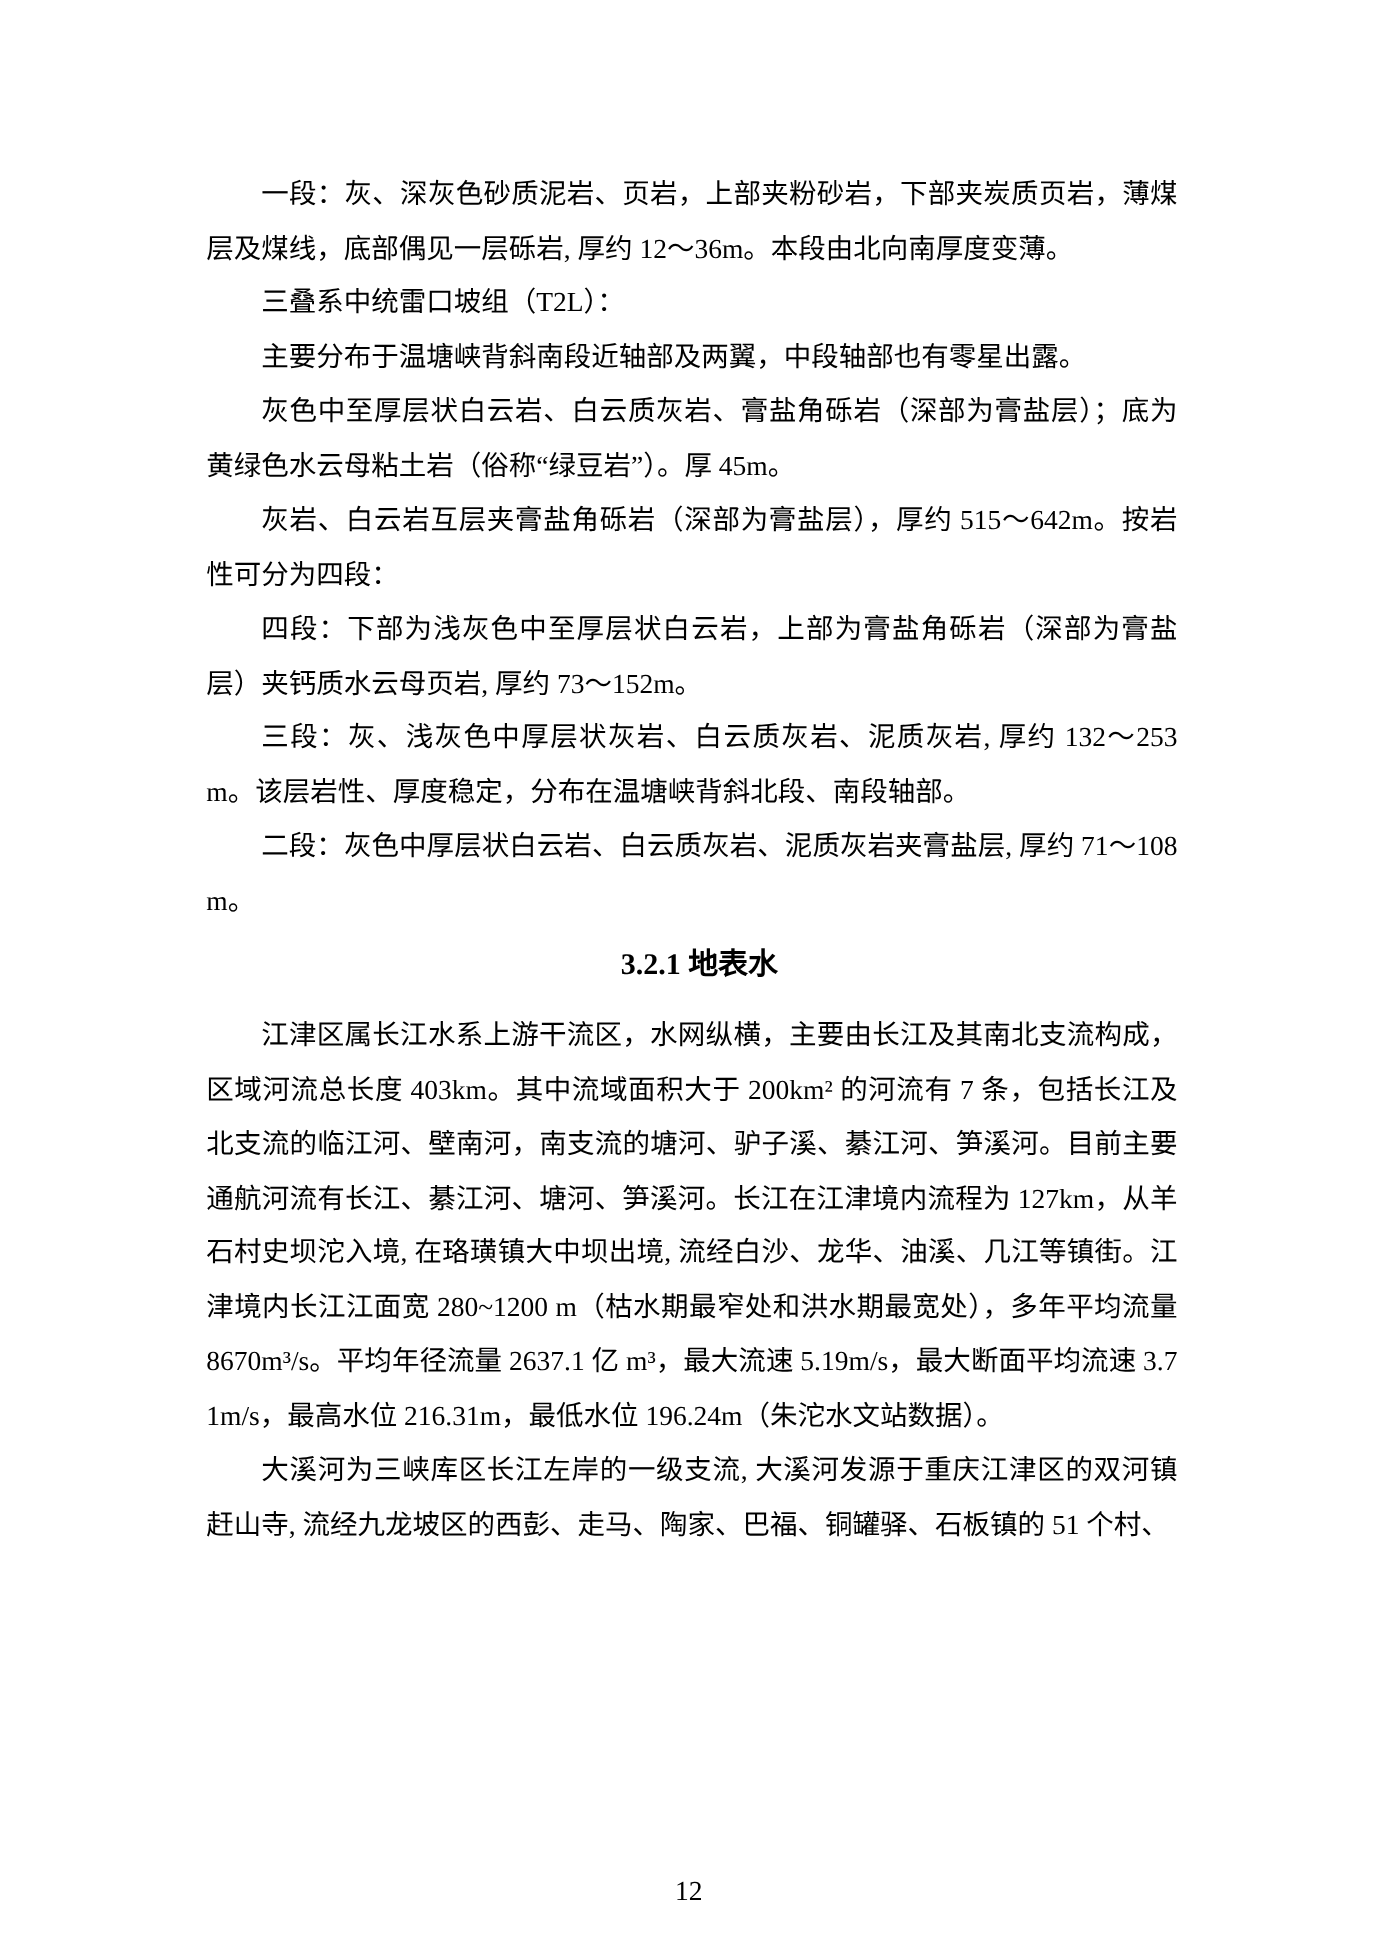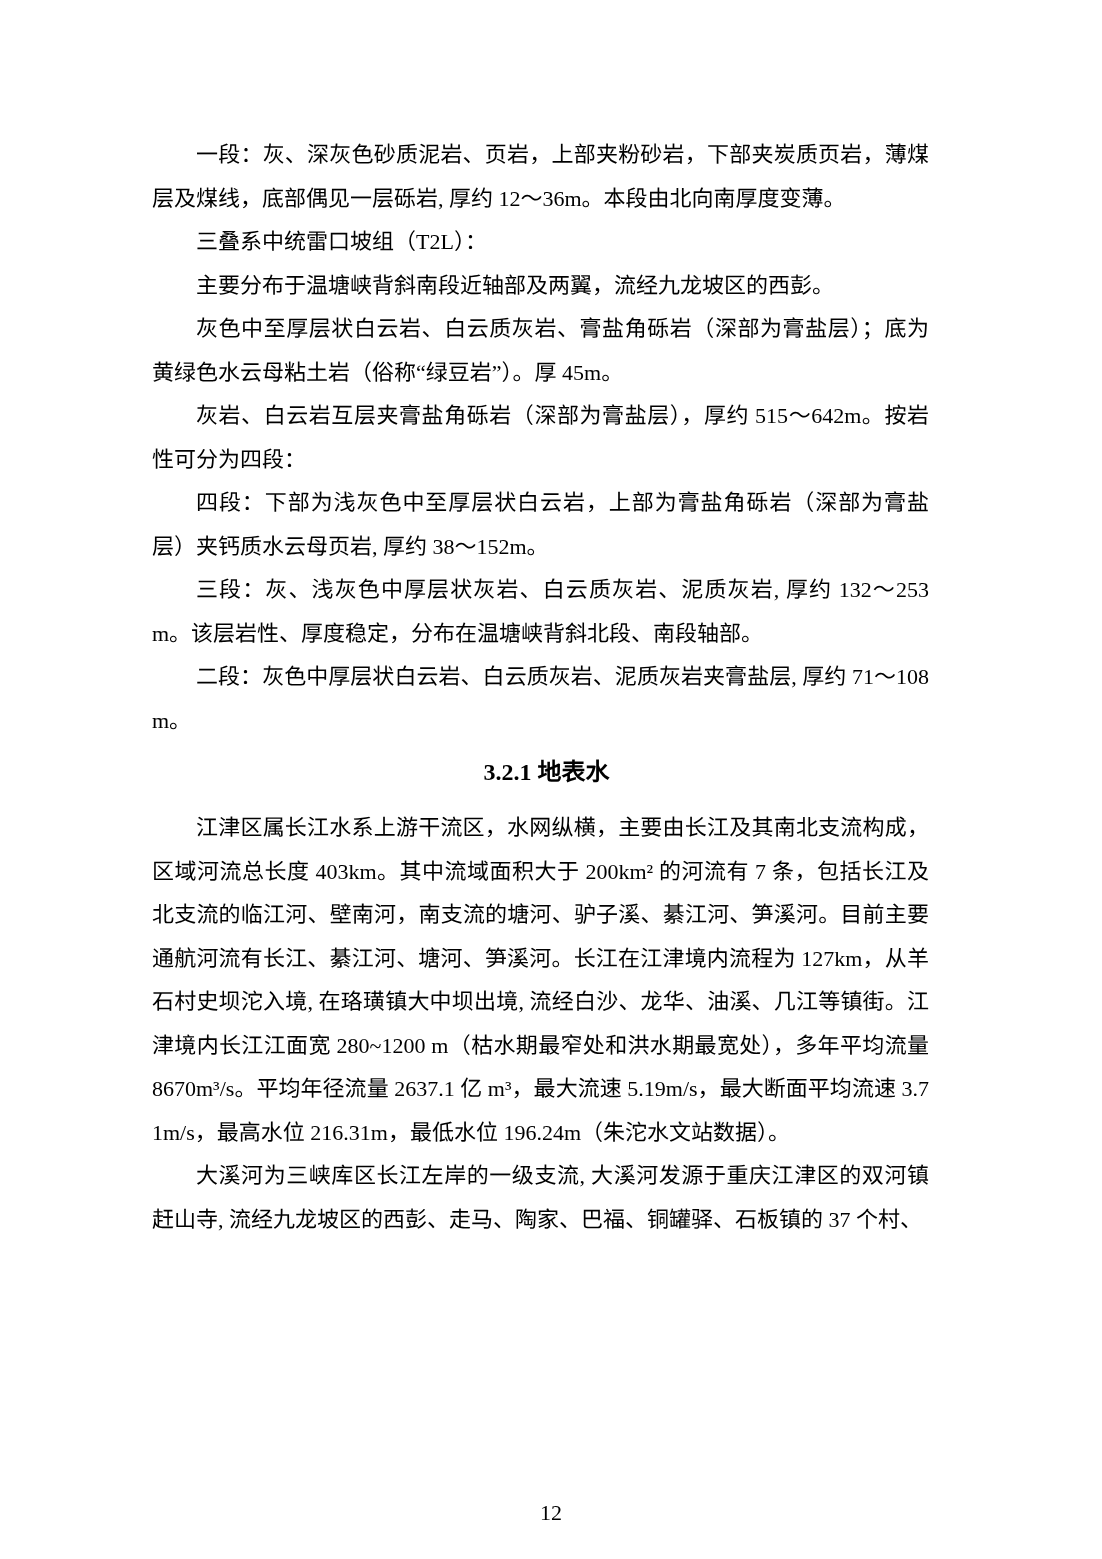--- a/index.html
+++ b/index.html
@@ -11,21 +11,21 @@
     position: relative;
     width: 1102px;
     height: 1559px;
     background: #ffffff;
     color: #000000;
     overflow: hidden;
     font-family: "Liberation Serif", "DejaVu Serif", serif;
   }
   .content {
     position: absolute;
-    left: 152px;
+    left: 165px;
     top: 133px;
     width: 777px;
   }
   .para {
     margin: 0;
     font-size: 22px;
     line-height: 43.5px;
     text-align: justify;
     text-indent: 2em;
     word-break: break-all;
@@ -63,24 +63,24 @@
     color: #000000;
   }
 </style>
 </head>
 <body>
 
 <div class="page">
   <div class="content" id="content">
       <p class="para">一段：灰、深灰色砂质泥岩、页岩，上部夹粉砂岩，下部夹炭质页岩，薄煤层及煤线，底部偶见一层砾岩, 厚约 12～36m。本段由北向南厚度变薄。</p>
       <p class="para">三叠系中统雷口坡组（T2L）：</p>
-      <p class="para">主要分布于温塘峡背斜南段近轴部及两翼，流经九龙坡区的西彭。</p>
+      <p class="para">主要分布于温塘峡背斜南段近轴部及两翼，中段轴部也有零星出露。</p>
       <p class="para">灰色中至厚层状白云岩、白云质灰岩、膏盐角砾岩（深部为膏盐层）；底为黄绿色水云母粘土岩（俗称“绿豆岩”）。厚 45m。</p>
       <p class="para">灰岩、白云岩互层夹膏盐角砾岩（深部为膏盐层），厚约 515～642m。按岩性可分为四段：</p>
-      <p class="para">四段：下部为浅灰色中至厚层状白云岩，上部为膏盐角砾岩（深部为膏盐层）夹钙质水云母页岩, 厚约 38～152m。</p>
+      <p class="para">四段：下部为浅灰色中至厚层状白云岩，上部为膏盐角砾岩（深部为膏盐层）夹钙质水云母页岩, 厚约 73～152m。</p>
       <p class="para">三段：灰、浅灰色中厚层状灰岩、白云质灰岩、泥质灰岩, 厚约 132～253m。该层岩性、厚度稳定，分布在温塘峡背斜北段、南段轴部。</p>
       <p class="para">二段：灰色中厚层状白云岩、白云质灰岩、泥质灰岩夹膏盐层, 厚约 71～108m。</p>
       <div class="h2">3.2.1 地表水</div>
       <p class="para">江津区属长江水系上游干流区，水网纵横，主要由长江及其南北支流构成，区域河流总长度 403km。其中流域面积大于 200km² 的河流有 7 条，包括长江及北支流的临江河、壁南河，南支流的塘河、驴子溪、綦江河、笋溪河。目前主要通航河流有长江、綦江河、塘河、笋溪河。长江在江津境内流程为 127km，从羊石村史坝沱入境, 在珞璜镇大中坝出境, 流经白沙、龙华、油溪、几江等镇街。江津境内长江江面宽 280~1200 m（枯水期最窄处和洪水期最宽处），多年平均流量 8670m³/s。平均年径流量 2637.1 亿 m³，最大流速 5.19m/s，最大断面平均流速 3.71m/s，最高水位 216.31m，最低水位 196.24m（朱沱水文站数据）。</p>
-      <p class="para">大溪河为三峡库区长江左岸的一级支流, 大溪河发源于重庆江津区的双河镇赶山寺, 流经九龙坡区的西彭、走马、陶家、巴福、铜罐驿、石板镇的 37 个村、</p>
+      <p class="para">大溪河为三峡库区长江左岸的一级支流, 大溪河发源于重庆江津区的双河镇赶山寺, 流经九龙坡区的西彭、走马、陶家、巴福、铜罐驿、石板镇的 51 个村、</p>
     </div>
   <div class="footer">12</div>
 </div>
 
 </body></html>

